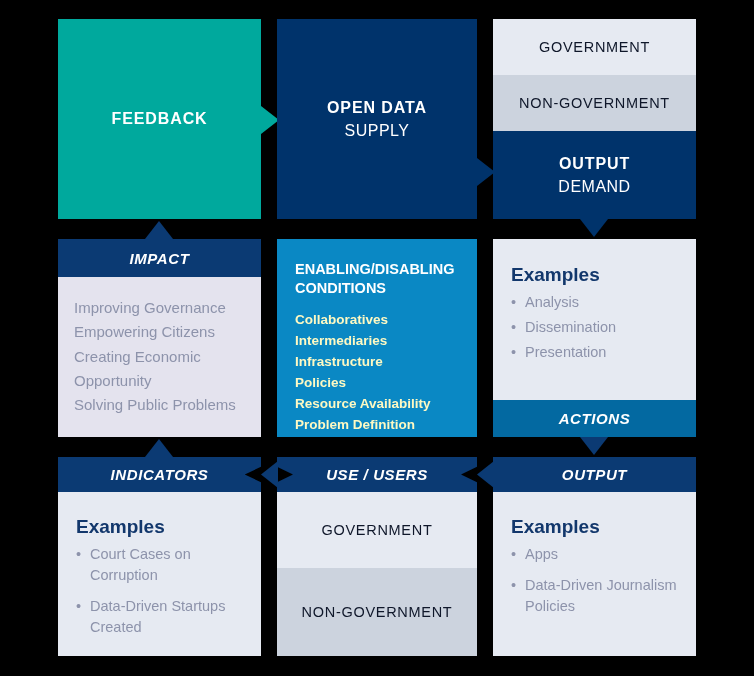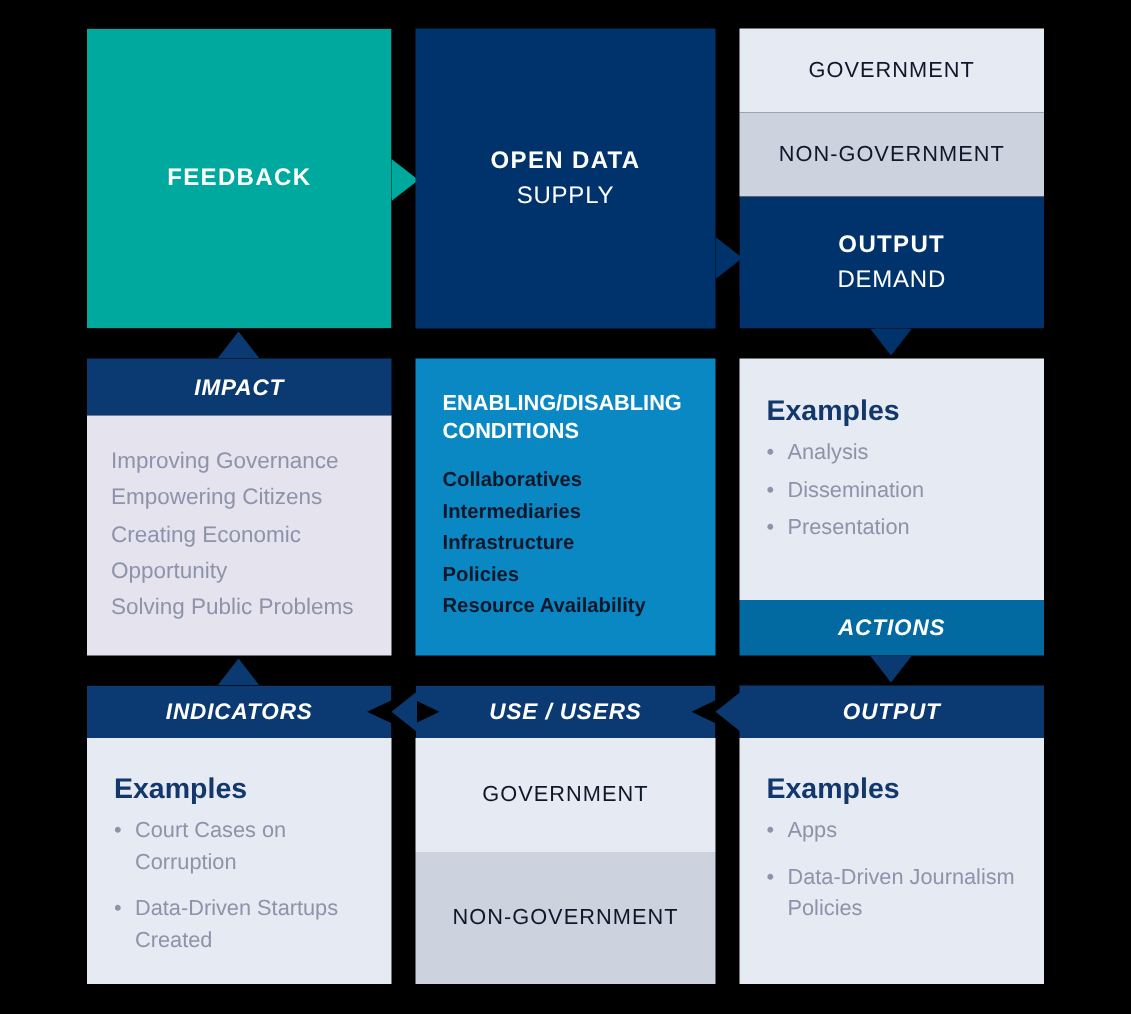--- a/index.html
+++ b/index.html
@@ -39,21 +39,21 @@
     letter-spacing: .7px;
     text-align: center;
     line-height: 1;
   }
 
   .list-plain {
     color: #8d93ab;
     font-size: 15px;
     line-height: 1.62;
   }
-  .list-white { color: #0f172a; font-size: 13.5px; font-weight: bold; line-height: 1.55; }
+  .list-white { color: #fef9c3; font-size: 13.5px; font-weight: bold; line-height: 1.55; }
 
   .ex-title {
     color: #12376c;
     font-size: 19px;
     font-weight: bold;
     margin-bottom: 6px;
   }
   .ex-list { list-style: none; }
   .ex-list li {
     color: #8d93ab;
@@ -256,20 +256,21 @@
   </div>
 
   <div class="box" id="conditions">
     <h3>ENABLING/DISABLING CONDITIONS</h3>
     <div class="list-white">
       <div>Collaboratives</div>
       <div>Intermediaries</div>
       <div>Infrastructure</div>
       <div>Policies</div>
       <div>Resource Availability</div>
+      <div>Problem Definition</div>
     </div>
   </div>
 
   <div class="box" id="examples-mid">
     <div class="ex-title">Examples</div>
     <ul class="ex-list tight">
       <li>Analysis</li>
       <li>Dissemination</li>
       <li>Presentation</li>
     </ul>

